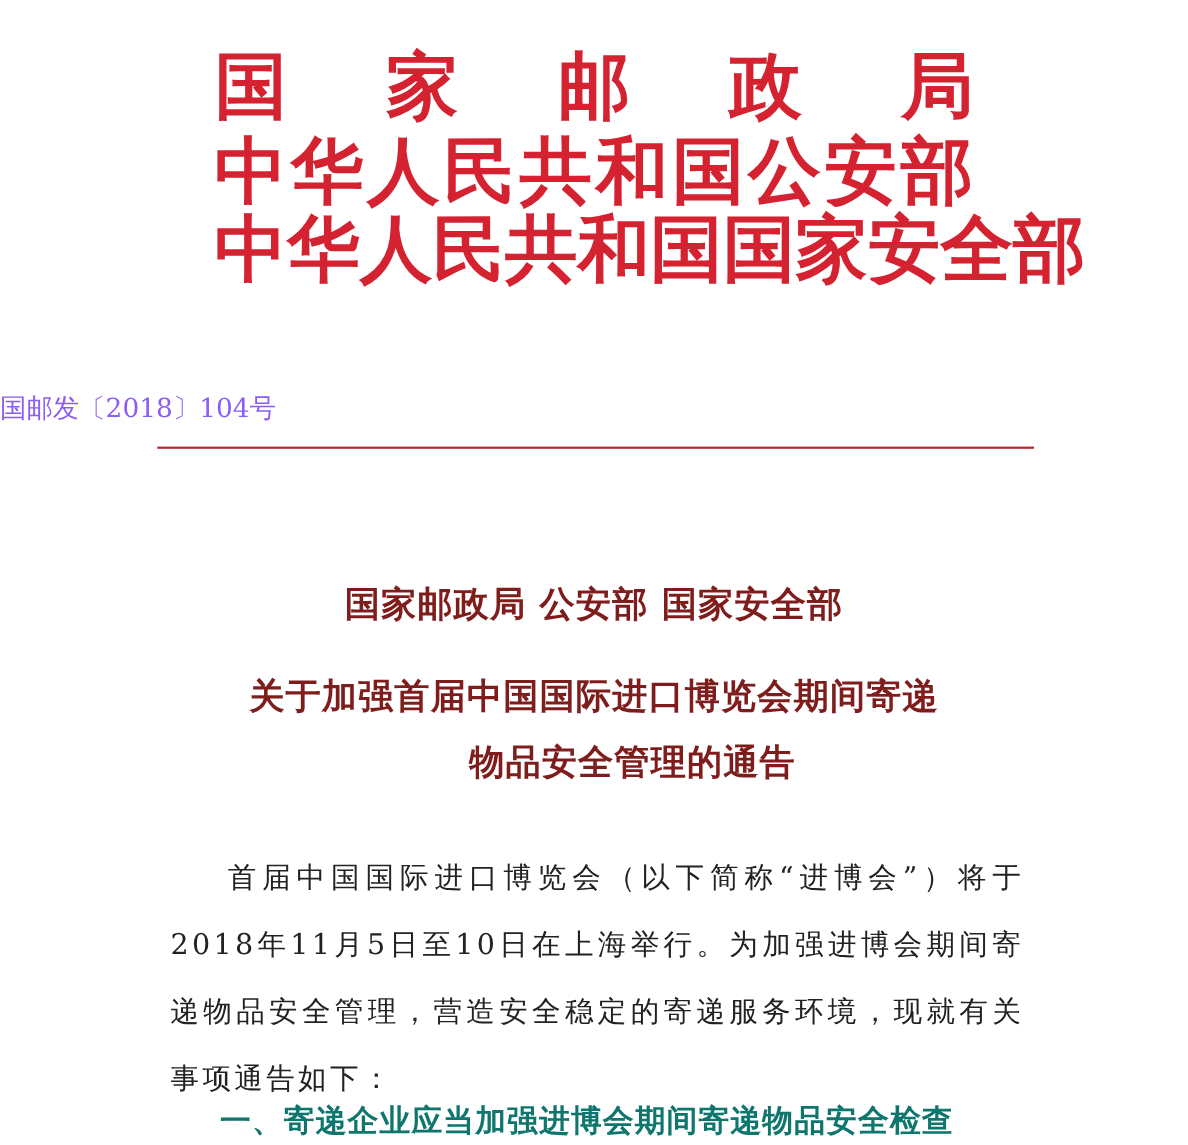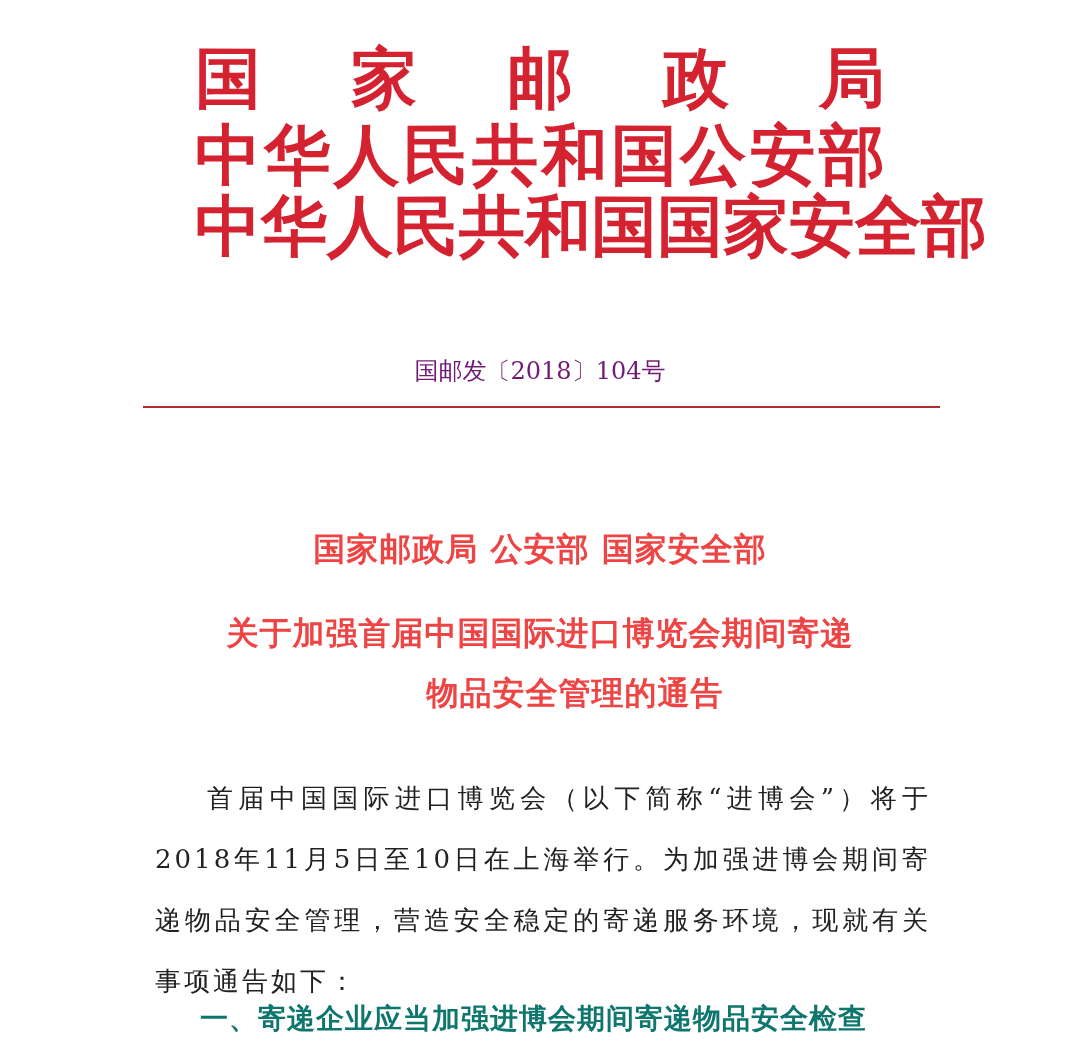--- a/index.html
+++ b/index.html
@@ -5,26 +5,26 @@
   html, body { margin: 0; padding: 0; background: #ffffff; }
   body { width: 1080px; height: 1041px; position: relative; overflow: hidden;
          font-family: "DejaVu Serif", "Liberation Serif", serif; color: #1a1a1a; }
   .issuer { position: absolute; left: 195px; width: 690px; color: #d42230;
             font-weight: bold; font-size: 66px; line-height: 1; display: flex;
             justify-content: space-between; }
   .issuer span { display: inline-block; }
   #issuer-1 { top: 45px; }
   #issuer-2 { top: 122px; }
   #issuer-3 { top: 193px; }
-  .docno { position: absolute; top: 355px; left: 0; width: 1080px; text-align: center;
-           font-size: 24px; color: #701a75; }
+  .docno { position: absolute; top: 355px; left: 0; width: 1080px; 
+           font-size: 24px; color: #8b5cf6; }
   .rule { position: absolute; top: 406px; left: 143px; width: 797px; height: 2px;
           background: #b02a2f; }
   .title { position: absolute; left: 0; width: 1080px; text-align: center;
-           font-weight: bold; font-size: 32px; color: #ef4444; letter-spacing: 1px; }
+           font-weight: bold; font-size: 32px; color: #7f1d1d; letter-spacing: 1px; }
   #title-1 { top: 528px; }
   #title-2 { top: 600px; margin-top: 12px; }
   #title-3 { top: 672px; margin-left: 35px; }
   .body-text { position: absolute; left: 143px; width: 800px; font-size: 26px;
                color: #222; line-height: 61px; }
   .para { text-indent: 52px; text-align: justify; letter-spacing: 3px; margin: 12px; }
   #para-1 { top: 756px; }
   .heading { position: absolute; top: 1000px; left: 200px; font-size: 28px;
              font-weight: bold; color: #0f766e; letter-spacing: 1px; }
 </style>

